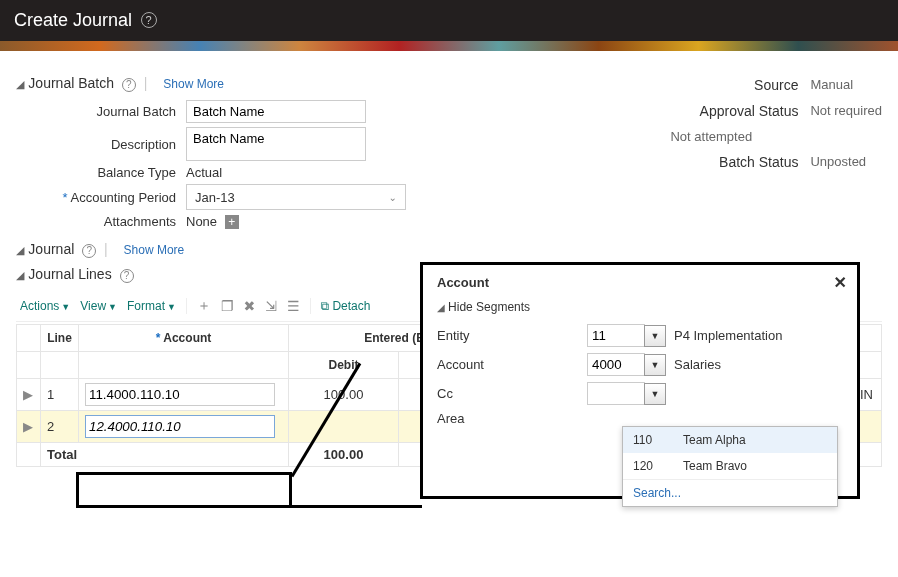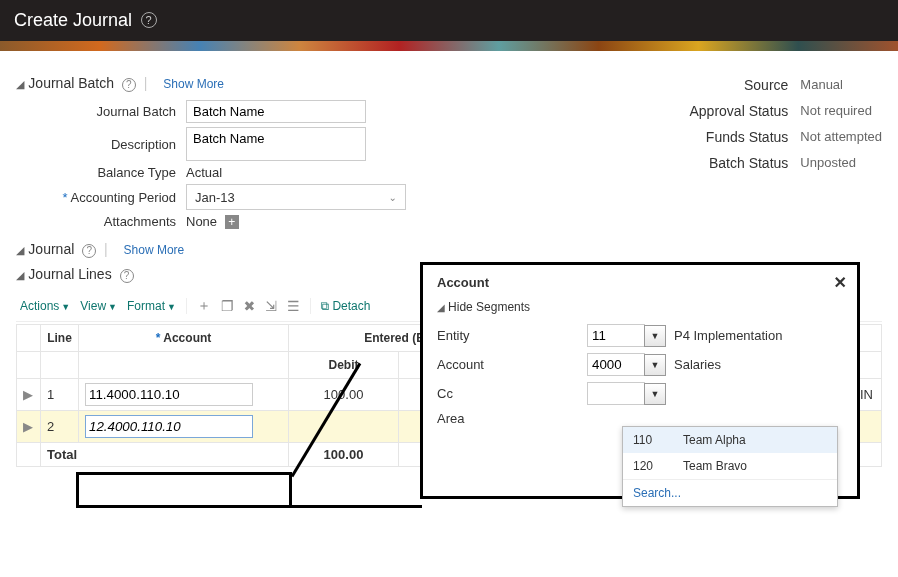--- a/index.html
+++ b/index.html
@@ -29,21 +29,21 @@
 .right-block .rval{color:#666}
 .toolbar{display:flex;align-items:center;gap:10px;padding:6px 4px;border-bottom:1px solid #eee}
 .toolbar .tbtn{font-size:12px;color:#0f766e;cursor:pointer}
 .toolbar .caret{font-size:9px;margin-left:2px}
 .toolbar .icon{color:#888;cursor:pointer;font-size:14px}
 .toolbar .sep{width:1px;height:16px;background:#eee}
 table.lines{width:100%;border-collapse:collapse;margin-top:2px}
 table.lines th{font-weight:bold;font-size:12px;border:1px solid #e5e5e5;padding:6px;text-align:center;background:#fff}
 table.lines td{border:1px solid #e5e5e5;padding:4px 6px;font-size:13px}
 table.lines .row-hl{background:#fdf9d8}
-table.lines .acct-input{border:1px solid #ccc;width:168px;padding:3px}
+table.lines .acct-input{border:1px solid #ccc;width:190px;padding:3px}
 table.lines .arrow{color:#888;cursor:pointer}
 table.lines .num{text-align:center}
 .thick-box{position:absolute;border:3px solid #000}
 .popup{position:absolute;left:420px;top:262px;width:440px;background:#fff;border:3px solid #000;padding:10px 14px 0 14px;z-index:10}
 .popup .pclose{position:absolute;right:10px;top:8px;font-size:16px;cursor:pointer;font-weight:bold}
 .popup .ptitle{font-weight:bold;margin-bottom:10px}
 .popup .phide{font-size:12px;margin-bottom:10px}
 .popup .prow{display:flex;align-items:center;margin:6px 0}
 .popup .plbl{width:150px;padding-right:10px}
 .popup .pinput{border:1px solid #ccc;width:58px;padding:3px 4px}
@@ -108,21 +108,20 @@
     <div class="right-block">
       <div class="row">
           <div class="rlbl">Source</div>
           <div class="rval">Manual</div>
         </div>
       <div class="row">
           <div class="rlbl">Approval Status</div>
           <div class="rval">Not required</div>
         </div>
       <div class="row">
-          <div class="rlbl">Funds Status</div>
           <div class="rval">Not attempted</div>
         </div>
       <div class="row">
           <div class="rlbl">Batch Status</div>
           <div class="rval">Unposted</div>
         </div>
     </div>
   </div>
 
   <div class="sec-head">

